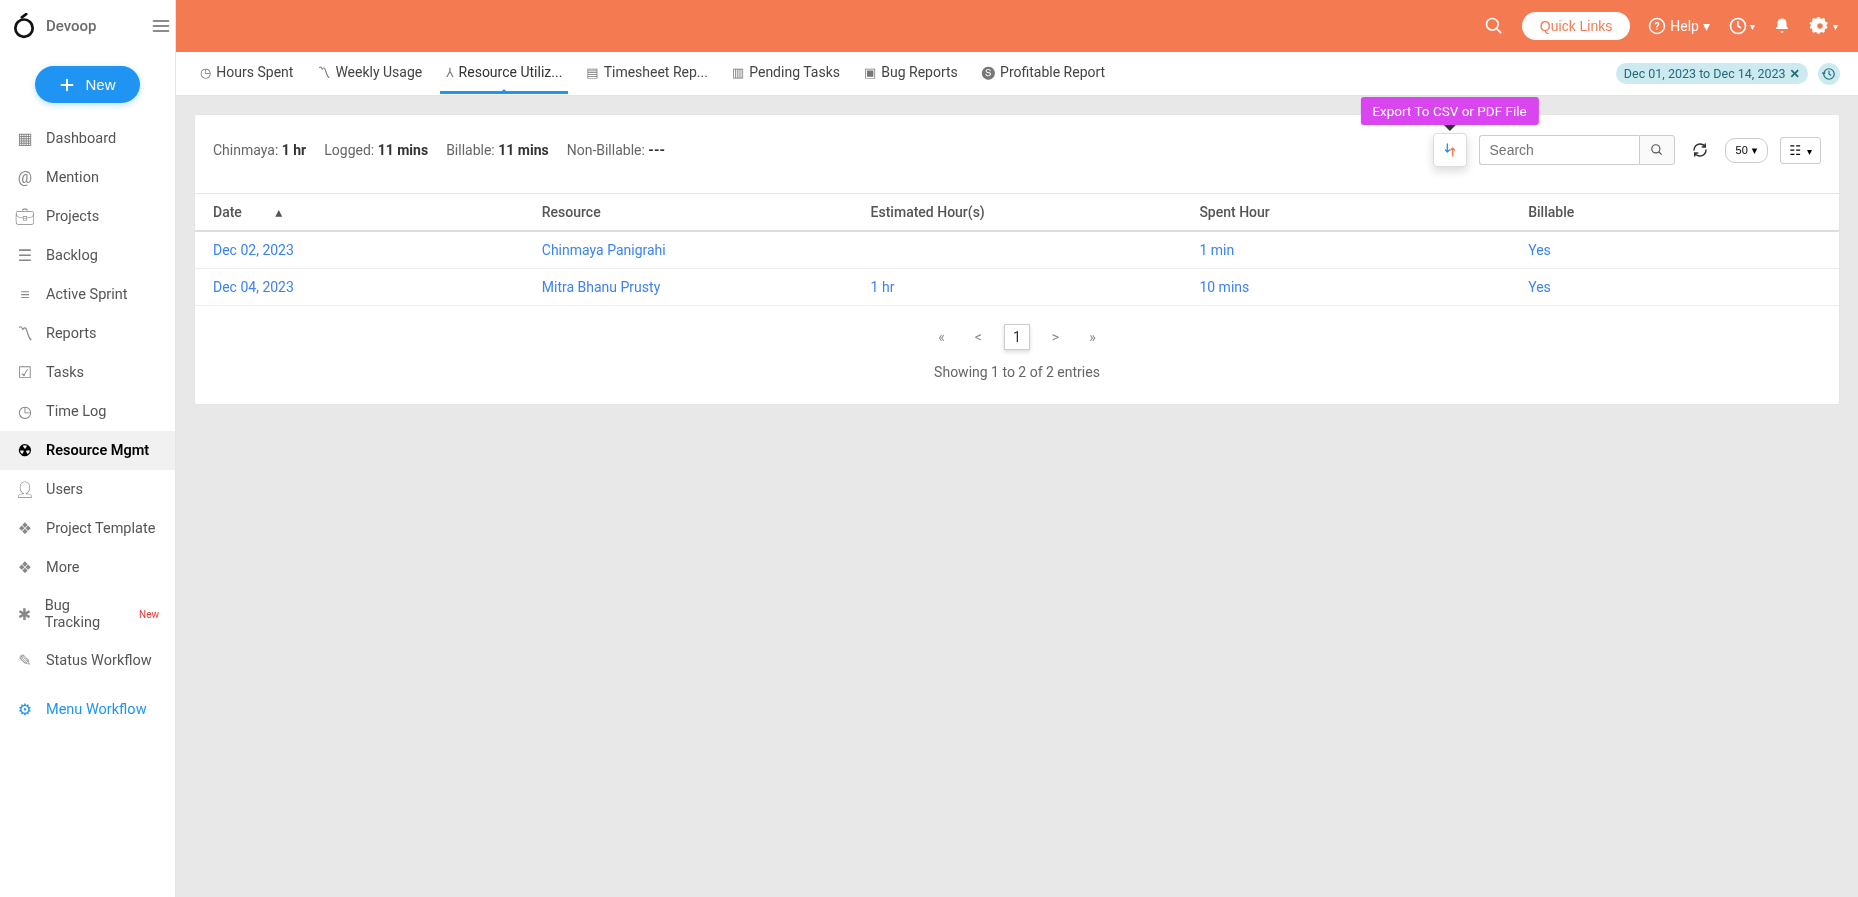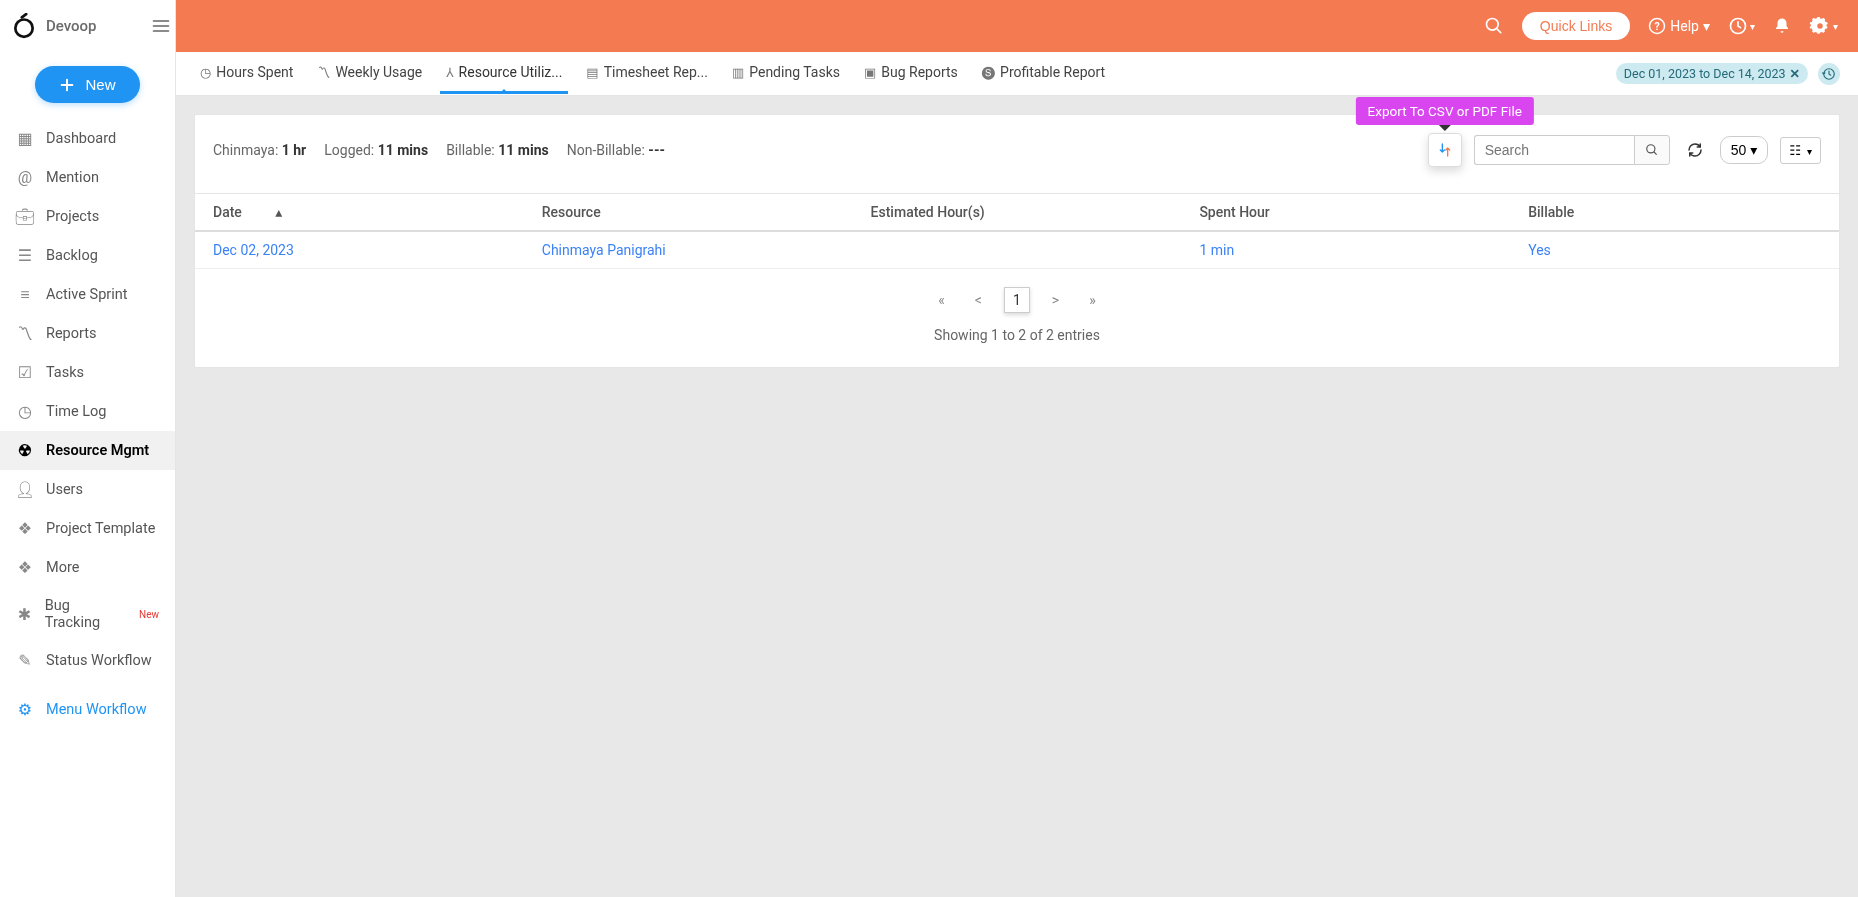--- a/index.html
+++ b/index.html
@@ -56,21 +56,21 @@
 
   .export-btn-wrap { position: relative; }
   .export-btn { width: 34px; height: 34px; border: 1px solid #ddd; background: #fff; border-radius: 4px; display: inline-flex; align-items: center; justify-content: center; cursor: pointer; box-shadow: 0 4px 10px rgba(0,0,0,.15); }
   .tooltip { position: absolute; bottom: calc(100% + 8px); left: 50%; transform: translateX(-50%); background: #d946ef; color: #fff; padding: 6px 12px; font-size: 13.5px; border-radius: 3px; white-space: nowrap; }
   .tooltip::after { content: ""; position: absolute; top: 100%; left: 50%; transform: translateX(-50%); border: 6px solid transparent; border-top-color: #333; }
 
   .search-wrap { display: flex; }
   .search-input { width: 160px; padding: 6px 10px; border: 1px solid #ccc; border-right: none; border-radius: 3px 0 0 3px; font-size: 14px; }
   .search-go { border: 1px solid #ccc; background: #fafafa; padding: 0 10px; border-radius: 0 3px 3px 0; cursor: pointer; color: #555; }
   .refresh-btn { cursor: pointer; font-size: 16px; color: #333; padding:0 4px;}
-  .page-size-btn { border: 1px solid #ccc; background: #fff; padding: 5px 10px; cursor: pointer; border-radius: 10px; display: inline-flex; align-items: center; gap: 4px; font-size: 14px; }
+  .page-size-btn { border: 1px solid #ccc; background: #fff; padding: 5px 10px; cursor: pointer; border-radius: 10px; display: inline-flex; align-items: center; gap: 4px; font-size: 11px; }
   .columns-btn { border: 1px solid #ccc; background: #fff; padding: 5px 8px; cursor: pointer; border-radius: 3px; }
 
   
   table.data { width: 100%; border-collapse: collapse; margin-top: 16px; }
   table.data th, table.data td { text-align: left; padding: 10px 18px; color: #3b82f6; font-size: 14px; }
   table.data th { border-top: 1px solid #e5e5e5; border-bottom: 2px solid #ddd; font-weight: 500; color: #555;}
   table.data tbody tr { border-bottom: 1px solid #eee; }
   .sort-caret { margin-left: 30px; color: #555; }
   .total-row td { font-weight: 700; color: #333; }
 
@@ -329,20 +329,27 @@
           </tr>
         </thead>
         <tbody>
           <tr>
             <td>Dec 02, 2023</td>
             <td>Chinmaya Panigrahi</td>
             <td></td>
             <td>1 min</td>
             <td>Yes</td>
           </tr>
+          <tr>
+            <td>Dec 04, 2023</td>
+            <td>Mitra Bhanu Prusty</td>
+            <td>1 hr</td>
+            <td>10 mins</td>
+            <td>Yes</td>
+          </tr>
         </tbody>
       </table>
 
       <div class="pagination">
         <span>«</span>
         <span>&lt;</span>
         <span class="current">1</span>
         <span>&gt;</span>
         <span>»</span>
       </div>

